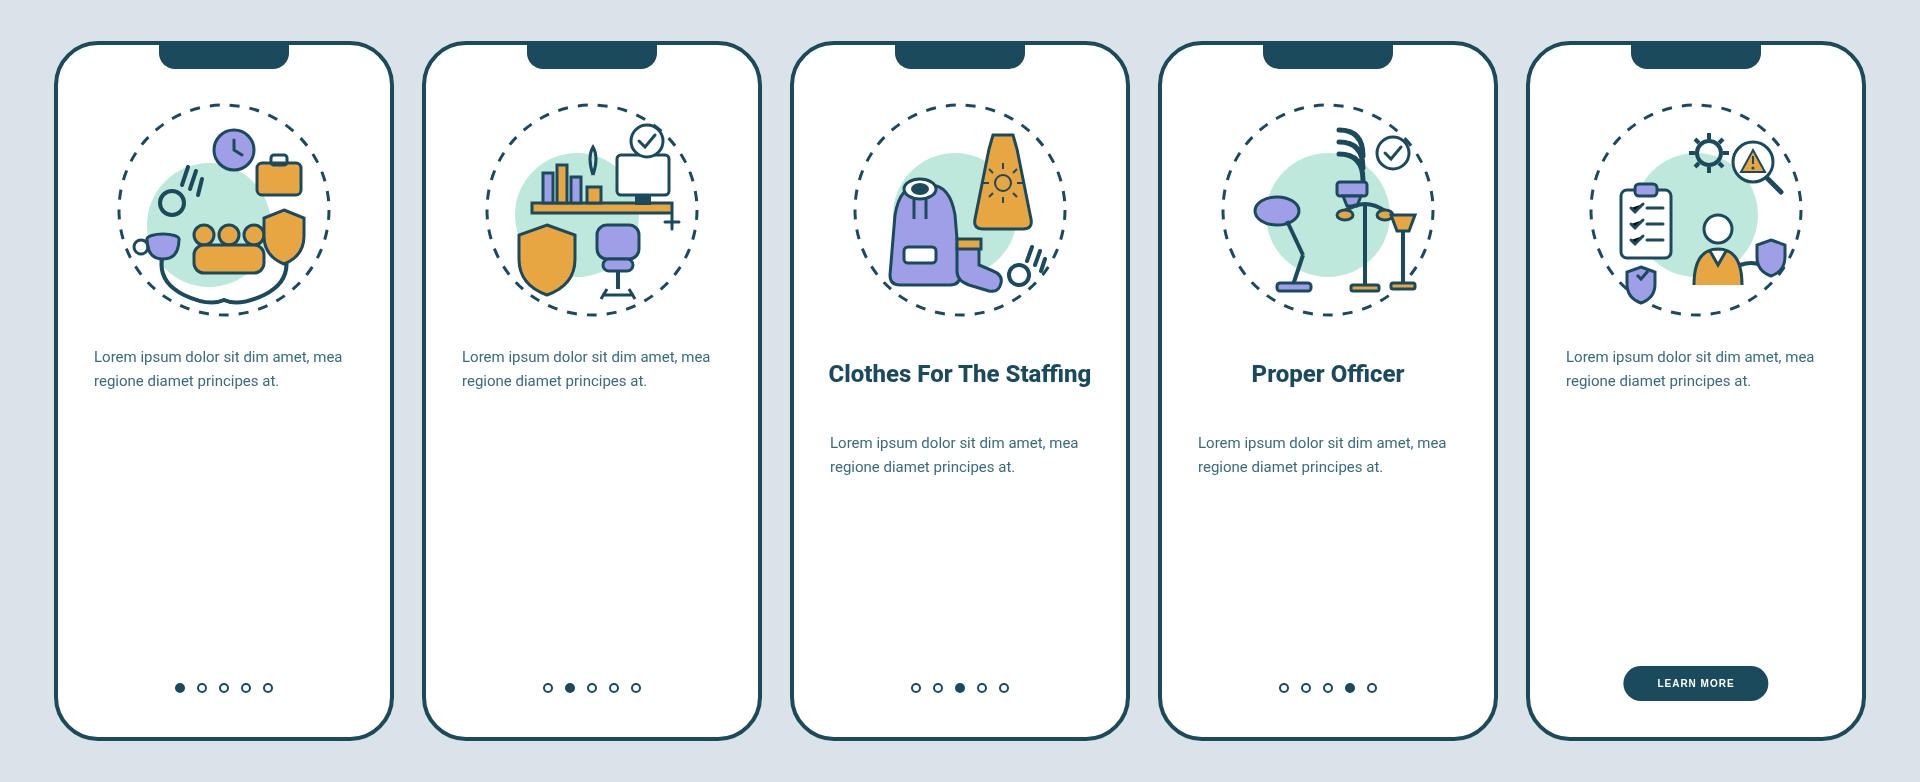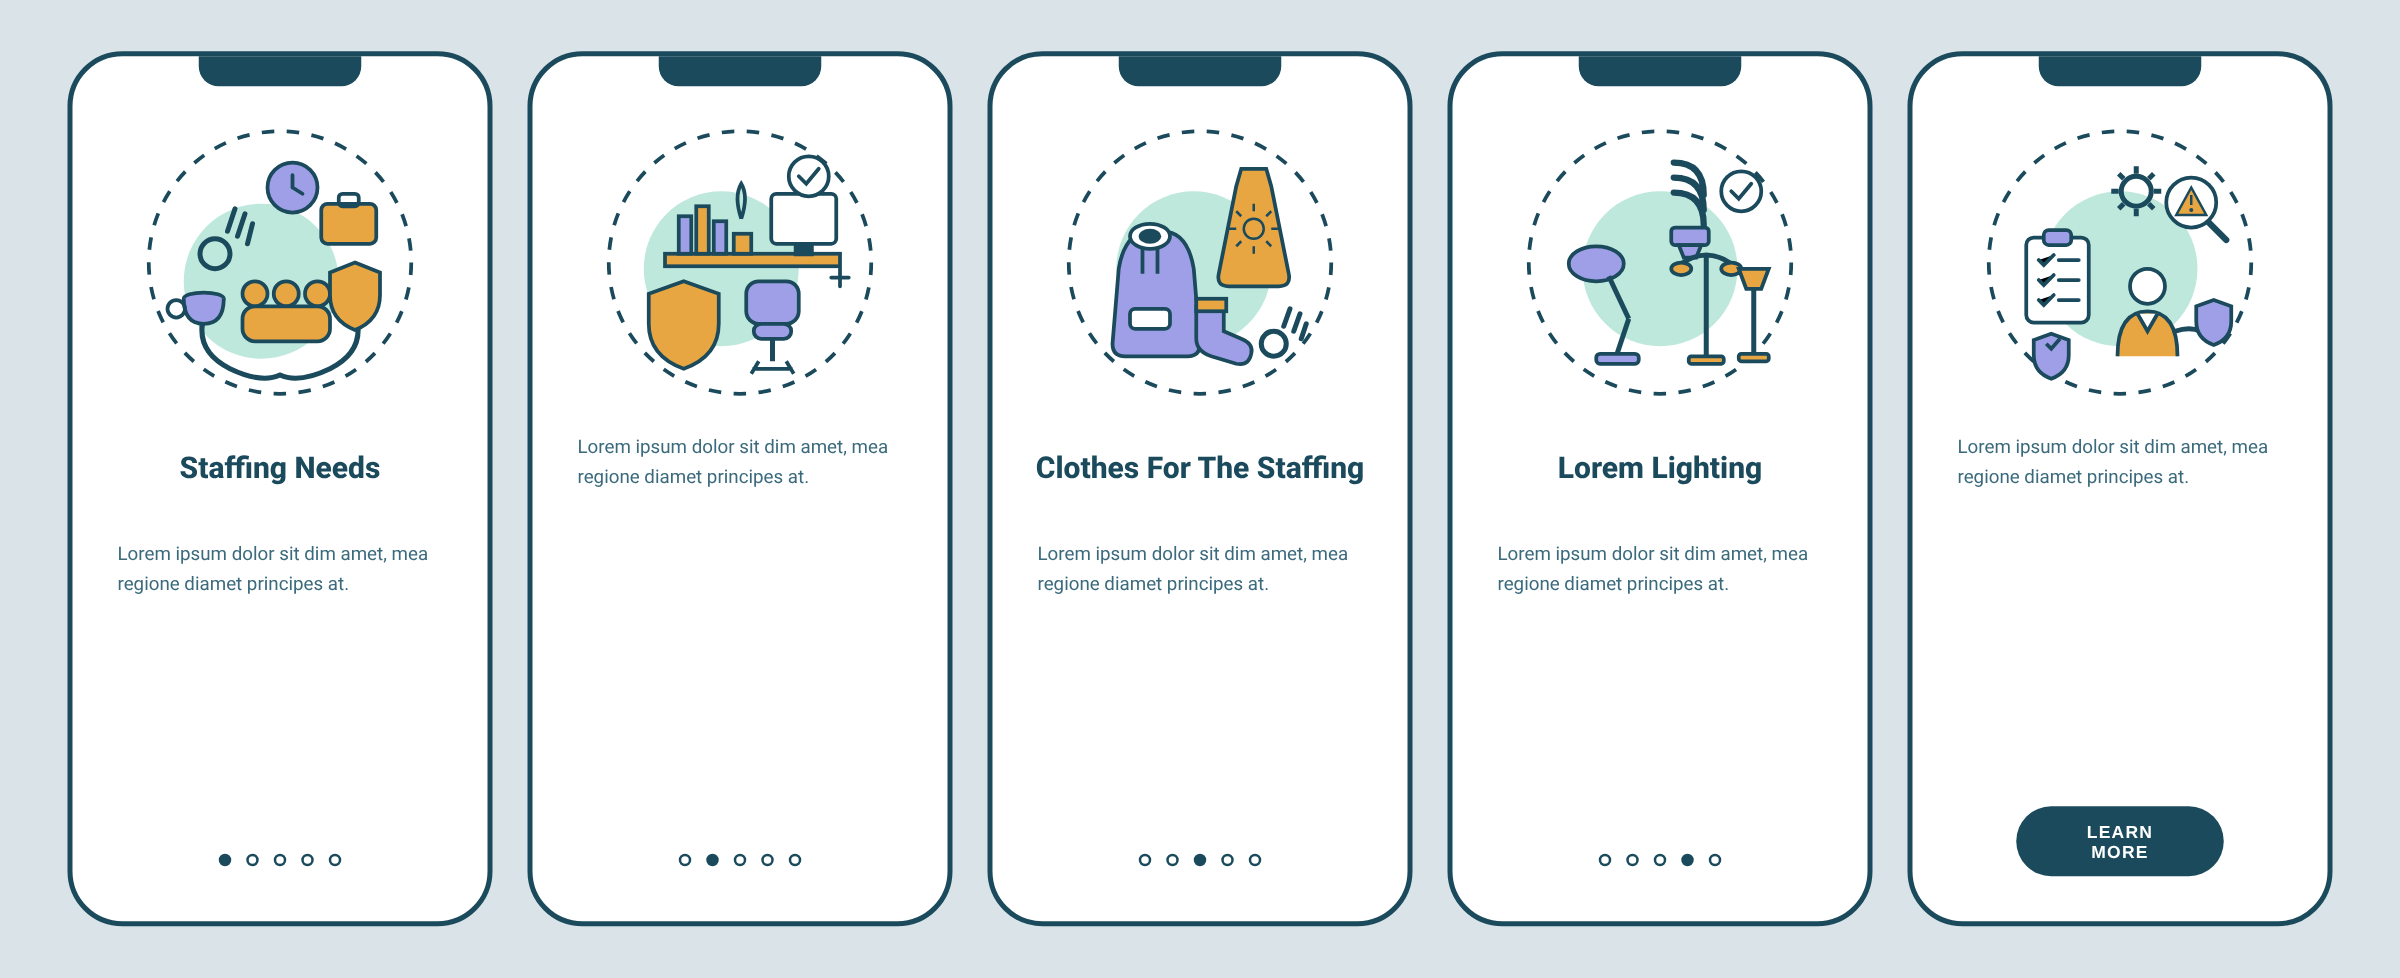--- a/index.html
+++ b/index.html
@@ -81,21 +81,21 @@
   }
   .dot.active { background: #1a4a5c; }
   .cta {
     position: absolute;
     bottom: 36px;
     left: 50%;
     transform: translateX(-50%);
     background: #1a4a5c;
     color: #fff;
     font-weight: 700;
-    font-size: 14px;
+    font-size: 10px;
     letter-spacing: 1px;
     padding: 12px 34px;
     border-radius: 999px;
     border: none;
     cursor: pointer;
   }
 </style>
 </head>
 <body>
 
@@ -126,21 +126,20 @@
 
       <path d="M175 115 l20 8 v18 q0 20 -20 28 q-20 -8 -20 -28 v-18 z" fill="#e8a642" stroke="#1a4a5c" stroke-width="3"></path>
 
       <g transform="translate(38,140)">
         <ellipse cx="16" cy="4" rx="16" ry="5" fill="#9f9fe8" stroke="#1a4a5c" stroke-width="3"></ellipse>
         <path d="M0 4 q0 20 16 20 q16 0 16 -20" fill="#9f9fe8" stroke="#1a4a5c" stroke-width="3"></path>
         <circle cx="-6" cy="12" r="7" fill="none" stroke="#1a4a5c" stroke-width="3"></circle>
       </g>
     </svg>
   </div>
-  <h2 class="title">Staffing Needs</h2>
   <p class="desc">Lorem ipsum dolor sit dim amet, mea regione diamet principes at.</p>
   <div class="dots">
     <span class="dot active"></span>
     <span class="dot"></span>
     <span class="dot"></span>
     <span class="dot"></span>
     <span class="dot"></span>
   </div>
 </div>
 
@@ -270,21 +269,21 @@
         <rect x="8" y="80" width="28" height="6" rx="2" fill="#e8a642" stroke="#1a4a5c" stroke-width="3"></rect>
       </g>
 
       <g transform="translate(178,120)">
         <path d="M0 0 l24 0 l-6 16 l-12 0 z" fill="#e8a642" stroke="#1a4a5c" stroke-width="3"></path>
         <line x1="12" y1="16" x2="12" y2="70" stroke="#1a4a5c" stroke-width="4"></line>
         <rect x="0" y="68" width="24" height="6" rx="2" fill="#e8a642" stroke="#1a4a5c" stroke-width="3"></rect>
       </g>
     </svg>
   </div>
-  <h2 class="title">Lorem Lighting</h2>
+  <h2 class="title">Proper Officer</h2>
   <p class="desc">Lorem ipsum dolor sit dim amet, mea regione diamet principes at.</p>
   <div class="dots">
     <span class="dot"></span>
     <span class="dot"></span>
     <span class="dot"></span>
     <span class="dot active"></span>
     <span class="dot"></span>
   </div>
 </div>
 

